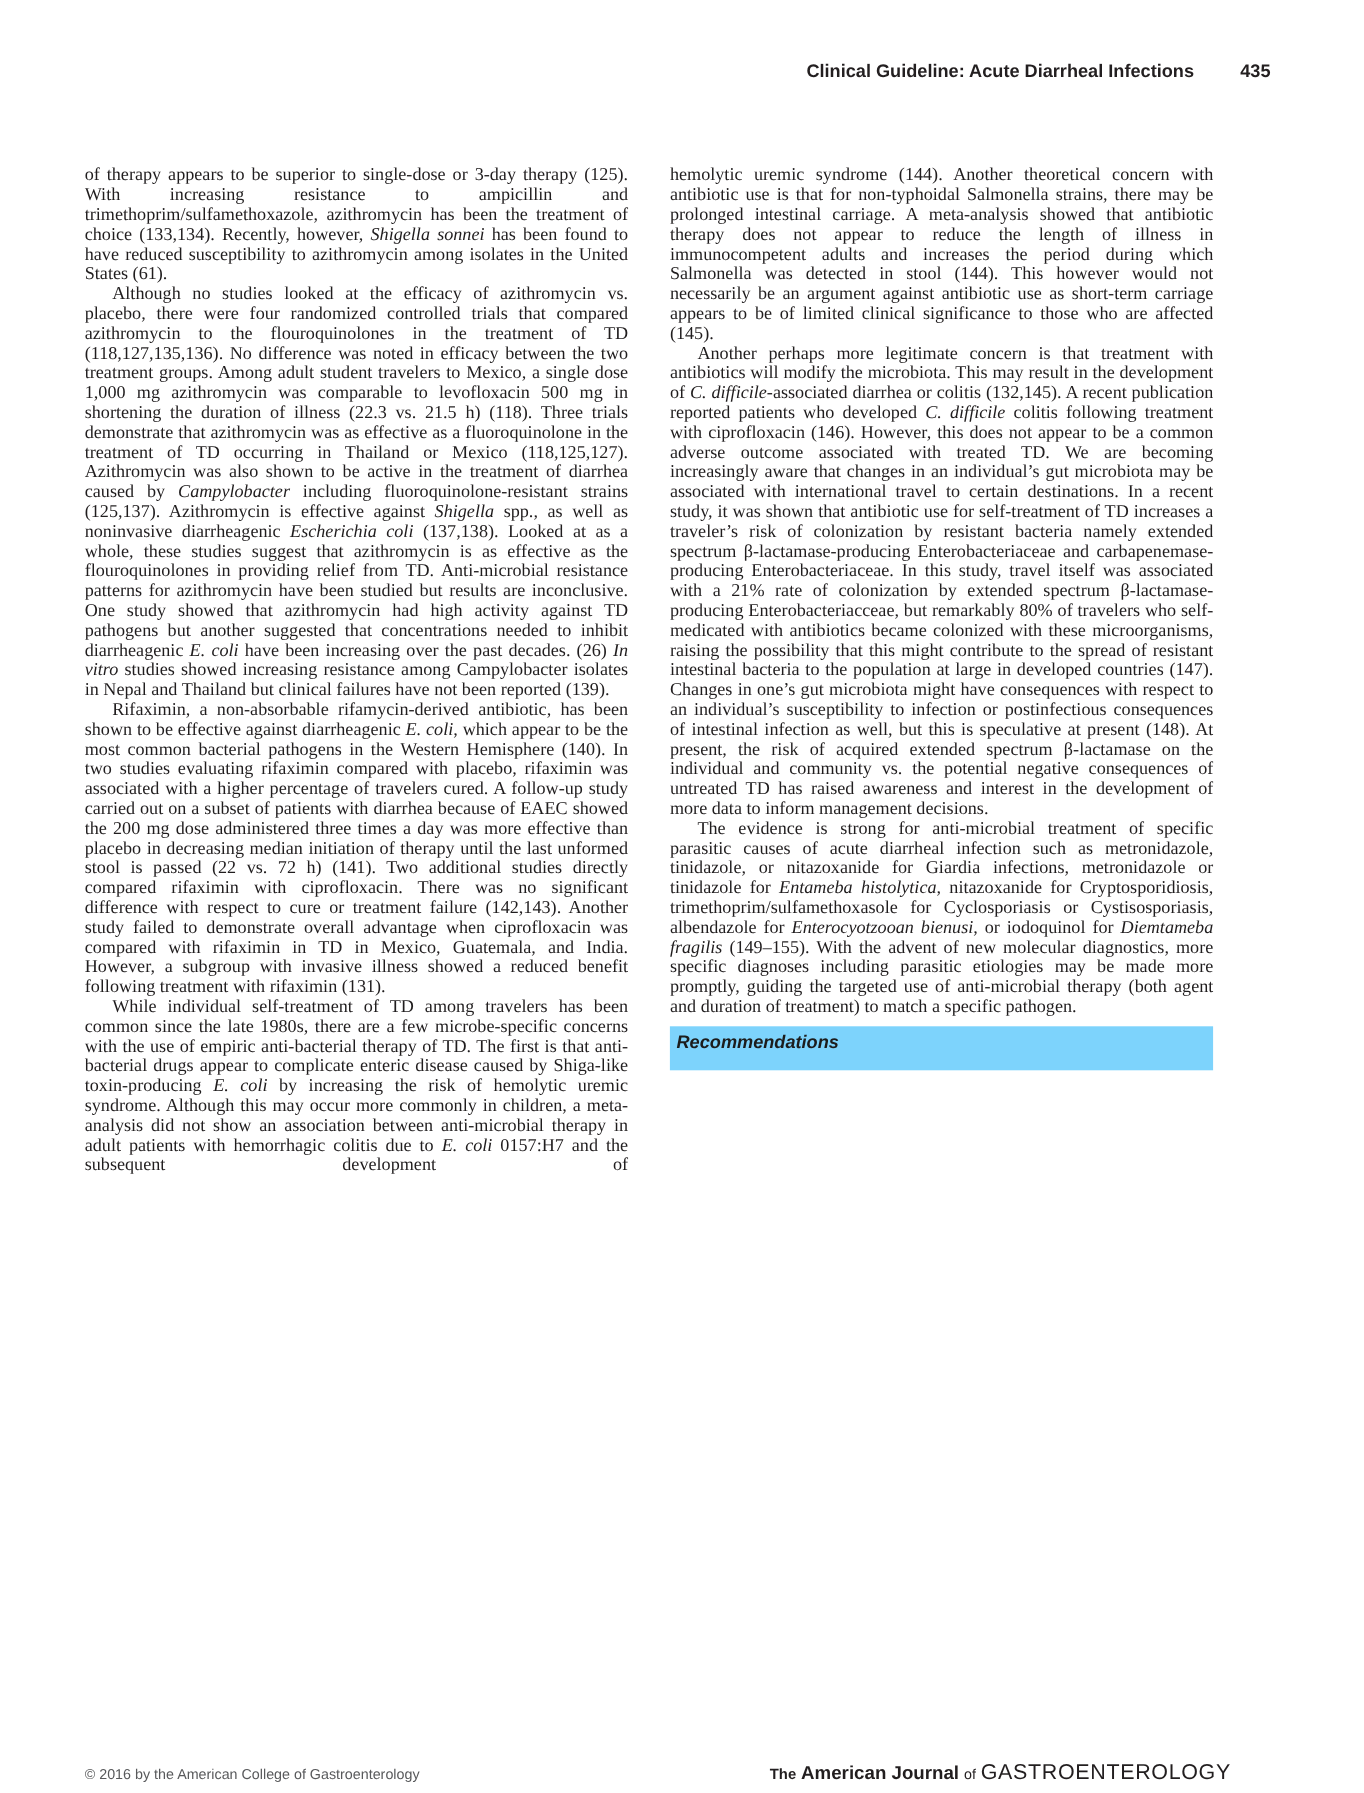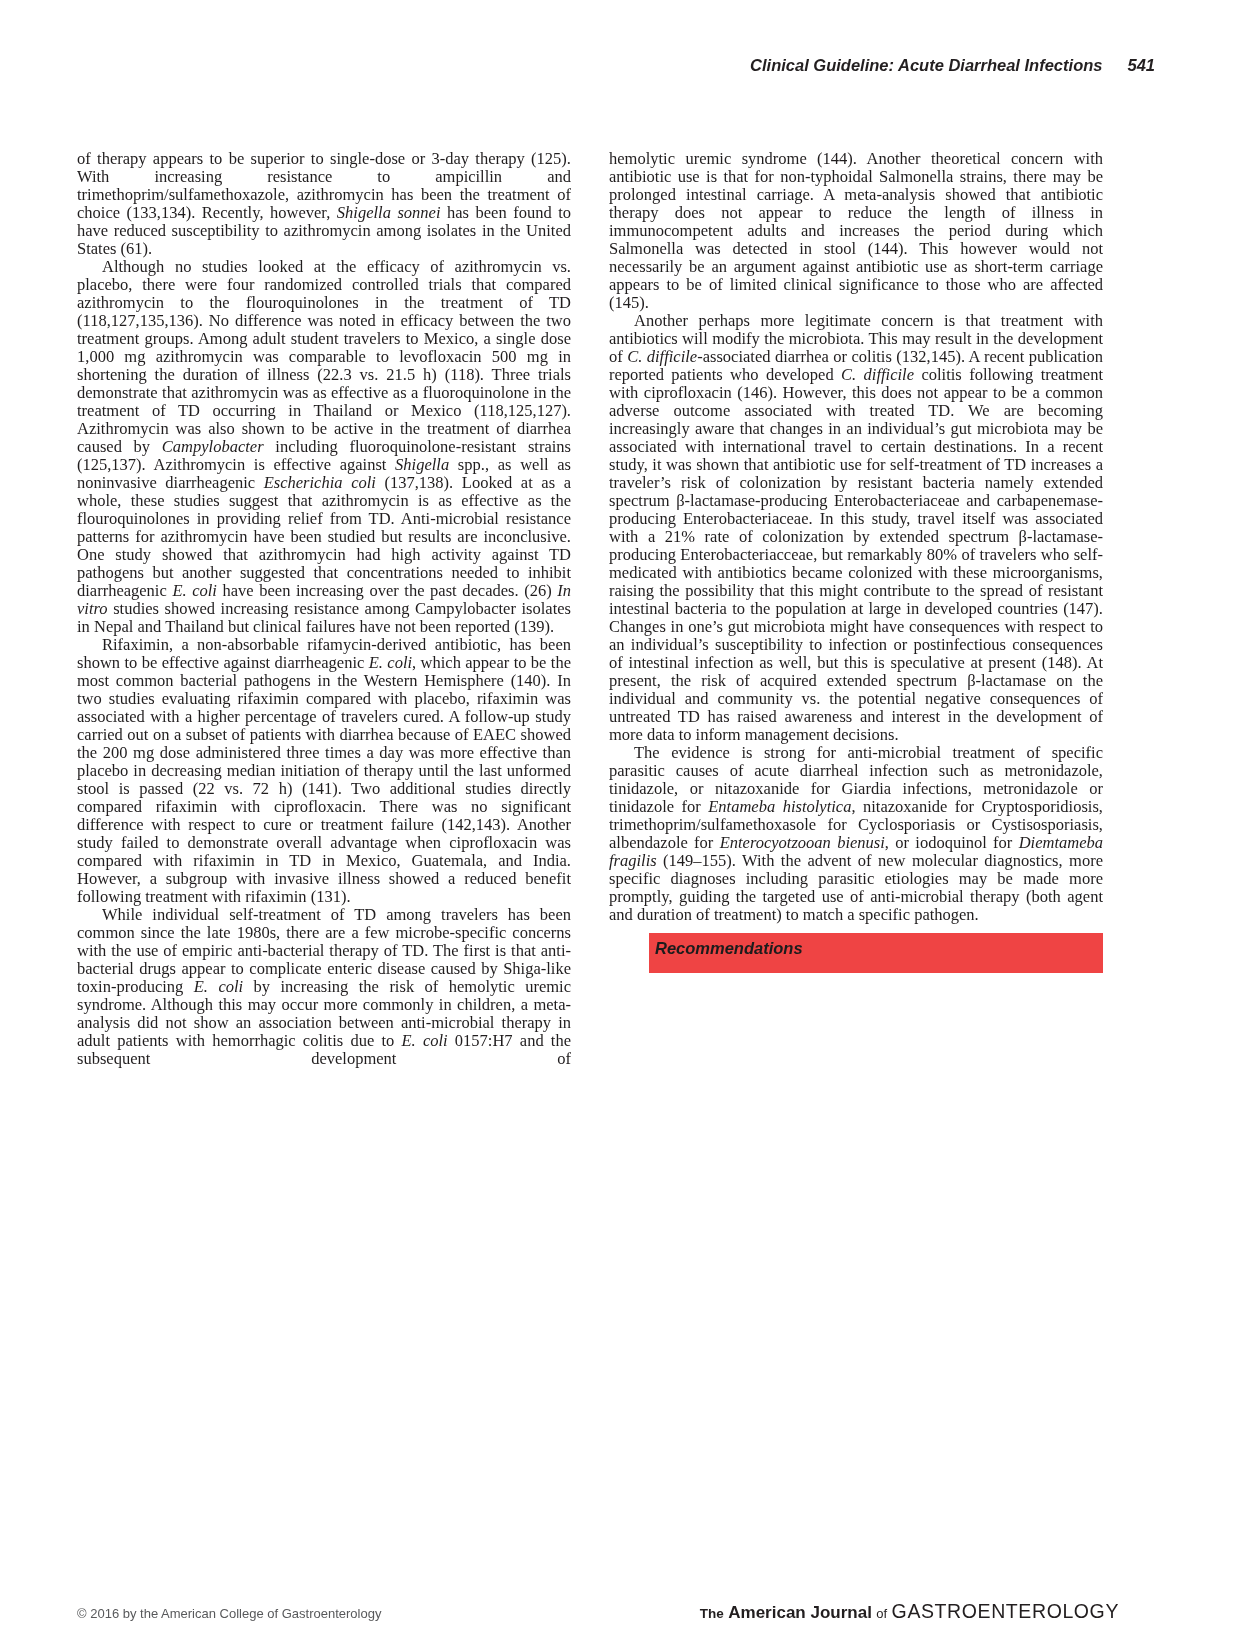--- a/index.html
+++ b/index.html
@@ -1,23 +1,23 @@
 <!DOCTYPE html>
 <html><head>
 <meta charset="utf-8">
 <style>
   * { margin:0; padding:0; box-sizing:border-box; }
   html, body { width:1240px; height:1630px; background:#ffffff; overflow:hidden; }
   body { font-family:"Liberation Serif", serif; color:#201d1e; position:relative; }
 
   .running-head {
     position:absolute; top:56px; left:77px; right:85px;
-    display:flex; justify-content:flex-end; align-items:center; gap:25px;
+    display:flex; justify-content:flex-end; align-items:center; gap:42px;
     font-family:"Liberation Sans", sans-serif; font-weight:bold;
-    font-size:16.5px; color:#231f20;font-style:italic;
+    font-size:16.5px; color:#231f20;
   }
 
   .content {
     position:absolute; top:150px; left:77px;
     display:flex; gap:38px; height:1400px; overflow:hidden;
   }
   .col { width:494px; }
   .col p {
     font-size:16.5px; line-height:18px; text-align:justify;
     color:#201d1e;
@@ -60,38 +60,38 @@
   .wordmark .w-the  { font-weight:bold; font-size:13.5px; }
   .wordmark .w-name { font-weight:bold; font-size:17px; }
   .wordmark .w-of   { font-size:13px; }
   .wordmark .w-caps { font-size:19.5px; letter-spacing:0.6px; font-weight:normal; }
 </style>
 </head>
 <body>
 
 <div class="running-head">
   <span class="rh-title">Clinical Guideline: Acute Diarrheal Infections</span>
-  <span class="rh-page">541</span>
+  <span class="rh-page">435</span>
 </div>
 
 <div class="content">
   <div class="col">
     <p>of therapy appears to be superior to single-dose or 3-day therapy (125). With increasing resistance to ampicillin and trimethoprim/sulfamethoxazole, azithromycin has been the treatment of choice (133,134). Recently, however, <i>Shigella sonnei</i> has been found to have reduced susceptibility to azithromycin among isolates in the United States (61).</p>
     <p class="indent">Although no studies looked at the efficacy of azithromycin vs. placebo, there were four randomized controlled trials that compared azithromycin to the flouroquinolones in the treatment of TD (118,127,135,136). No difference was noted in efficacy between the two treatment groups. Among adult student travelers to Mexico, a single dose 1,000 mg azithromycin was comparable to levofloxacin 500 mg in shortening the duration of illness (22.3 vs. 21.5 h) (118). Three trials demonstrate that azithromycin was as effective as a fluoroquinolone in the treatment of TD occurring in Thailand or Mexico (118,125,127). Azithromycin was also shown to be active in the treatment of diarrhea caused by <i>Campylobacter</i> including fluoroquinolone-resistant strains (125,137). Azithromycin is effective against <i>Shigella</i> spp., as well as noninvasive diarrheagenic <i>Escherichia coli</i> (137,138). Looked at as a whole, these studies suggest that azithromycin is as effective as the flouroquinolones in providing relief from TD. Anti-microbial resistance patterns for azithromycin have been studied but results are inconclusive. One study showed that azithromycin had high activity against TD pathogens but another suggested that concentrations needed to inhibit diarrheagenic <i>E. coli</i> have been increasing over the past decades. (26) <i>In vitro</i> studies showed increasing resistance among Campylobacter isolates in Nepal and Thailand but clinical failures have not been reported (139).</p>
     <p class="indent">Rifaximin, a non-absorbable rifamycin-derived antibiotic, has been shown to be effective against diarrheagenic <i>E. coli</i>, which appear to be the most common bacterial pathogens in the Western Hemisphere (140). In two studies evaluating rifaximin compared with placebo, rifaximin was associated with a higher percentage of travelers cured. A follow-up study carried out on a subset of patients with diarrhea because of EAEC showed the 200 mg dose administered three times a day was more effective than placebo in decreasing median initiation of therapy until the last unformed stool is passed (22 vs. 72 h) (141). Two additional studies directly compared rifaximin with ciprofloxacin. There was no significant difference with respect to cure or treatment failure (142,143). Another study failed to demonstrate overall advantage when ciprofloxacin was compared with rifaximin in TD in Mexico, Guatemala, and India. However, a subgroup with invasive illness showed a reduced benefit following treatment with rifaximin (131).</p>
     <p class="indent runover">While individual self-treatment of TD among travelers has been common since the late 1980s, there are a few microbe-specific concerns with the use of empiric anti-bacterial therapy of TD. The first is that anti-bacterial drugs appear to complicate enteric disease caused by Shiga-like toxin-producing <i>E. coli</i> by increasing the risk of hemolytic uremic syndrome. Although this may occur more commonly in children, a meta-analysis did not show an association between anti-microbial therapy in adult patients with hemorrhagic colitis due to <i>E. coli</i> 0157:H7 and the subsequent development of</p>
   </div>
 
   <div class="col">
     <p>hemolytic uremic syndrome (144). Another theoretical concern with antibiotic use is that for non-typhoidal Salmonella strains, there may be prolonged intestinal carriage. A meta-analysis showed that antibiotic therapy does not appear to reduce the length of illness in immunocompetent adults and increases the period during which Salmonella was detected in stool (144). This however would not necessarily be an argument against antibiotic use as short-term carriage appears to be of limited clinical significance to those who are affected (145).</p>
     <p class="indent">Another perhaps more legitimate concern is that treatment with antibiotics will modify the microbiota. This may result in the development of <i>C. difficile</i>-associated diarrhea or colitis (132,145). A recent publication reported patients who developed <i>C. difficile</i> colitis following treatment with ciprofloxacin (146). However, this does not appear to be a common adverse outcome associated with treated TD. We are becoming increasingly aware that changes in an individual’s gut microbiota may be associated with international travel to certain destinations. In a recent study, it was shown that antibiotic use for self-treatment of TD increases a traveler’s risk of colonization by resistant bacteria namely extended spectrum β-lactamase-producing Enterobacteriaceae and carbapenemase-producing Enterobacteriaceae. In this study, travel itself was associated with a 21% rate of colonization by extended spectrum β-lactamase-producing Enterobacteriacceae, but remarkably 80% of travelers who self-medicated with antibiotics became colonized with these microorganisms, raising the possibility that this might contribute to the spread of resistant intestinal bacteria to the population at large in developed countries (147). Changes in one’s gut microbiota might have consequences with respect to an individual’s susceptibility to infection or postinfectious consequences of intestinal infection as well, but this is speculative at present (148). At present, the risk of acquired extended spectrum β-lactamase on the individual and community vs. the potential negative consequences of untreated TD has raised awareness and interest in the development of more data to inform management decisions.</p>
     <p class="indent">The evidence is strong for anti-microbial treatment of specific parasitic causes of acute diarrheal infection such as metronidazole, tinidazole, or nitazoxanide for Giardia infections, metronidazole or tinidazole for <i>Entameba histolytica</i>, nitazoxanide for Cryptosporidiosis, trimethoprim/sulfamethoxasole for Cyclosporiasis or Cystisosporiasis, albendazole for <i>Enterocyotzooan bienusi</i>, or iodoquinol for <i>Diemtameba fragilis</i> (149–155). With the advent of new molecular diagnostics, more specific diagnoses including parasitic etiologies may be made more promptly, guiding the targeted use of anti-microbial therapy (both agent and duration of treatment) to match a specific pathogen.</p>
 
 
-    <div class="rec-box" style="background: #ef4444; margin-left: 40px;">
+    <div class="rec-box" style="background: #7dd3fc;">
       <div class="rec-title">Recommendations</div>
     </div>
   </div>
 </div>
 
 <div class="footer">
   <span class="copyright" style="color: rgb(88, 89, 91);">© 2016 by the American College of Gastroenterology</span>
   <span class="wordmark">
     <span class="w-the">The</span>
     <span class="w-name">American Journal</span>

